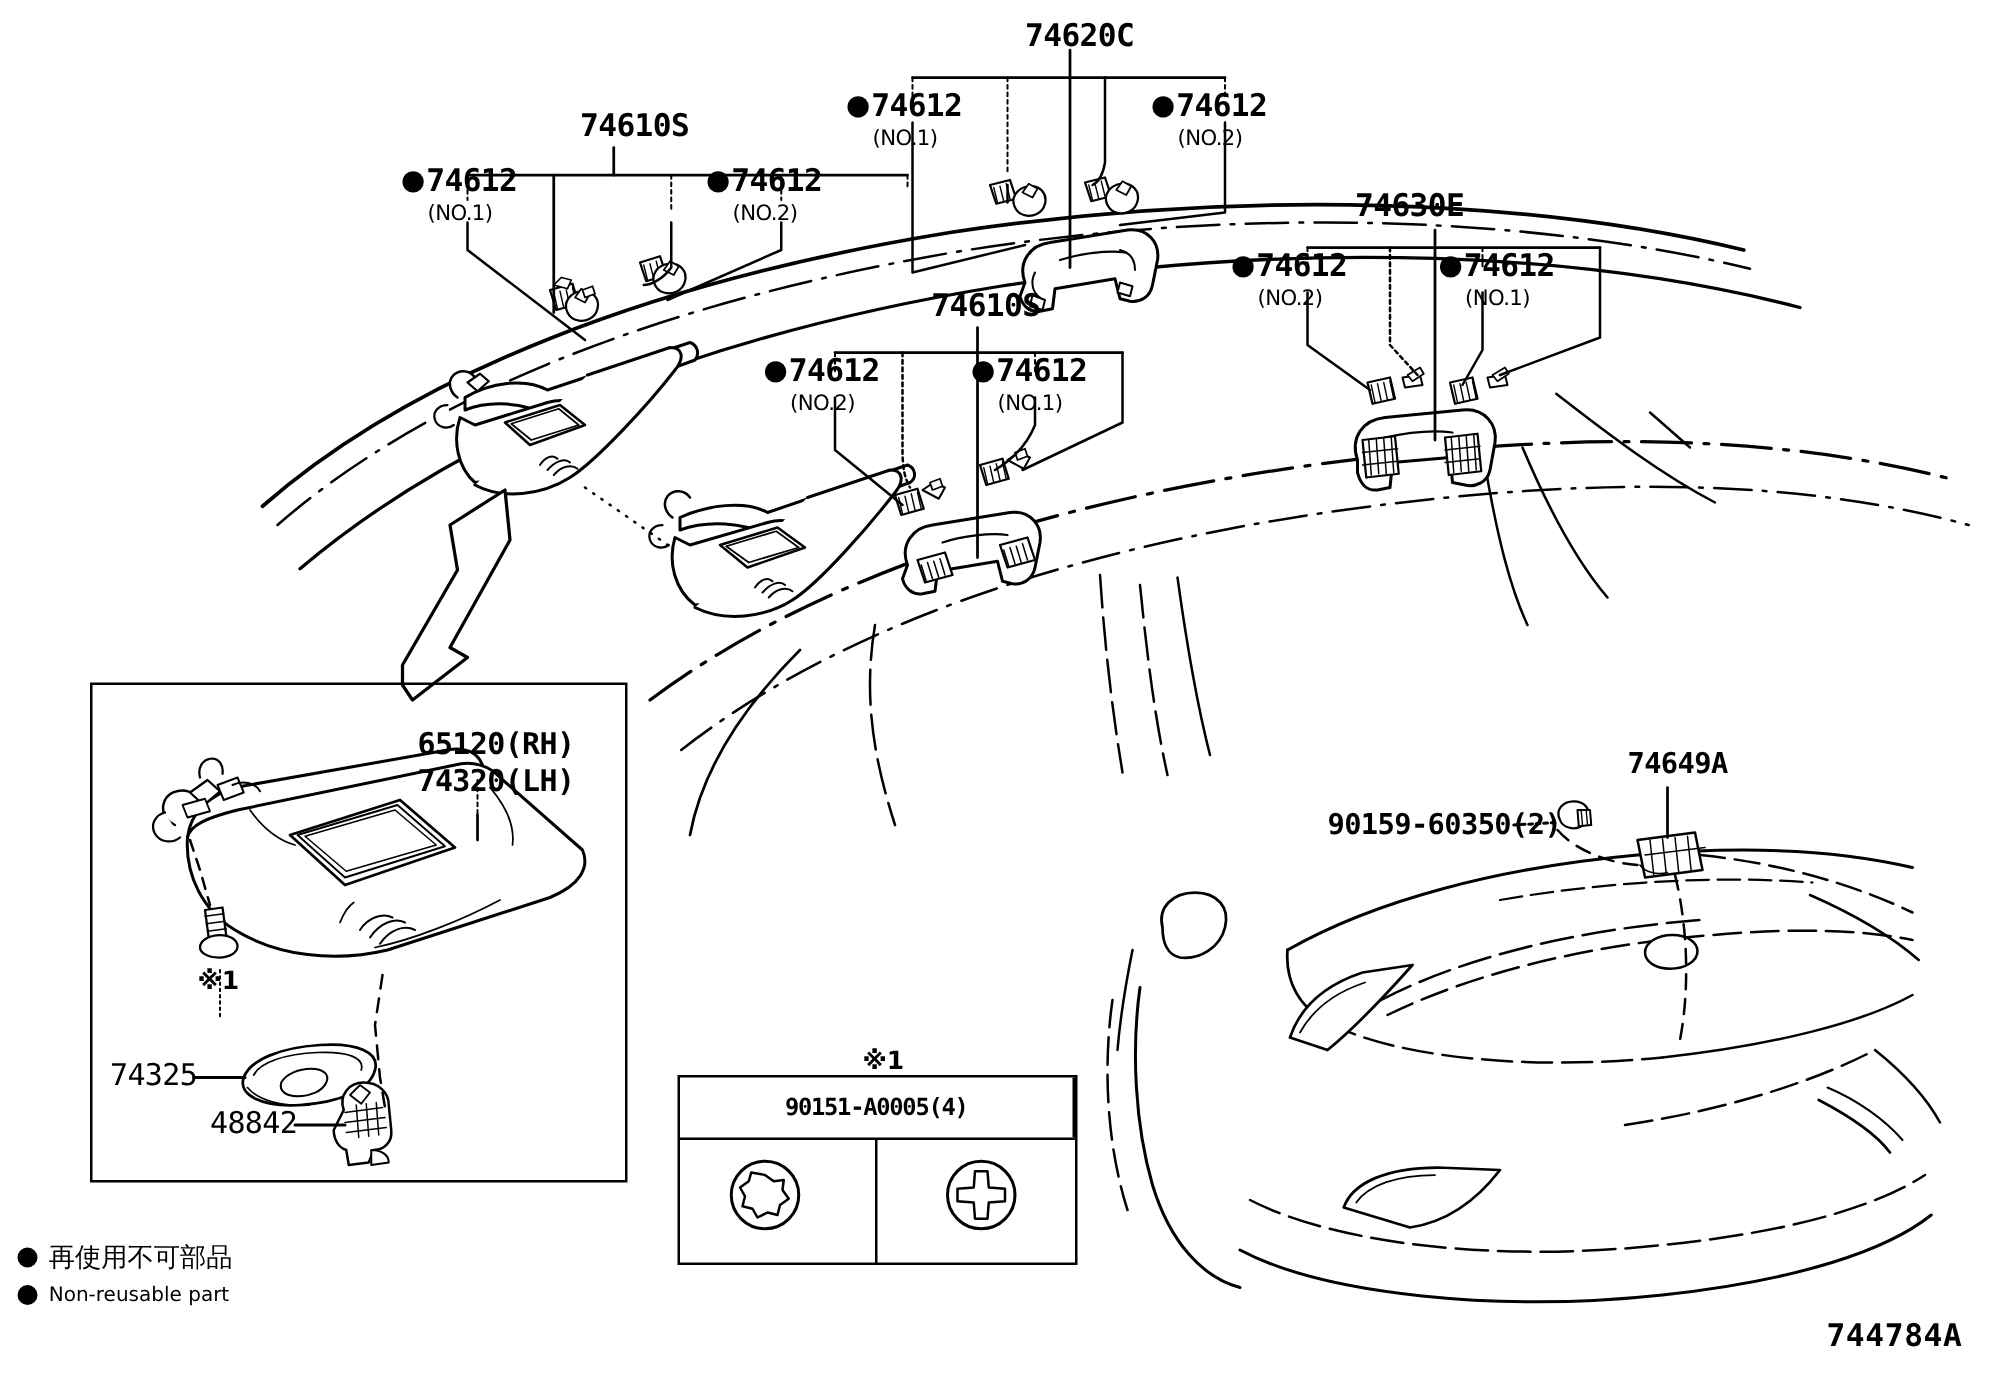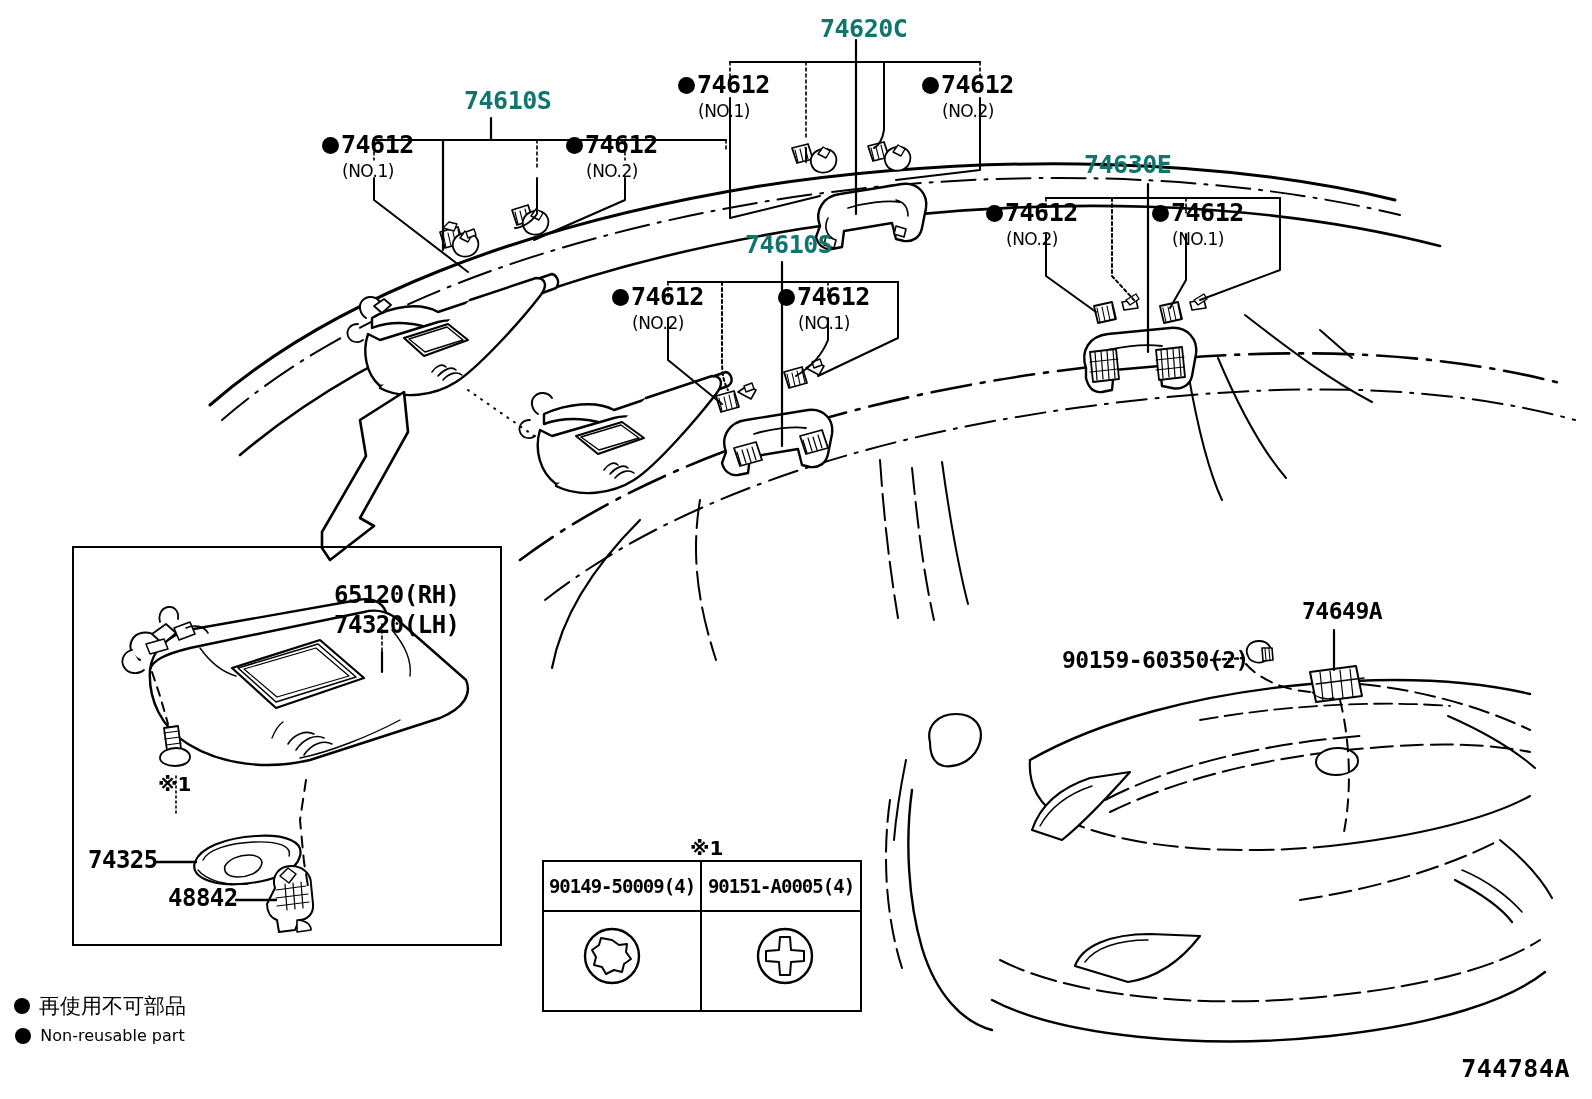--- a/index.html
+++ b/index.html
@@ -3,39 +3,39 @@
 <meta charset="utf-8">
 <style>
   html,body{margin:0;padding:0;background:#fff;}
   body{
     font-family:"DejaVu Sans", sans-serif;
     width:1592px;height:1099px;position:relative;overflow:hidden;
   }
   #stage{position:absolute;left:0;top:0;width:1592px;height:1099px;}
   svg.layer{position:absolute;left:0;top:0;width:1592px;height:1099px;overflow:visible;}
 
-  .lbl{position:absolute;white-space:nowrap;color:#0f766e;line-height:1;}
+  .lbl{position:absolute;white-space:nowrap;color:#000000;line-height:1;}
   .pn{
     font-family:"DejaVu Sans Mono", monospace;
     font-size:25px;font-weight:700;letter-spacing:-0.5px;
   }
   .sub{
     font-family:"DejaVu Sans", sans-serif;
     font-size:17px;font-weight:400;letter-spacing:-0.5px;
   }
   .bullet{
     display:inline-block;width:17px;height:17px;border-radius:50%;
     background:#000;vertical-align:-1px;margin-right:2px;
   }
   .grp{position:absolute;}
   .grp .pn{position:static;display:block;}
   .grp .sub{position:static;display:block;margin-top:2px;}
 
   .legend{position:absolute;left:14px;top:992px;}
-  .legend-row{display:flex;align-items:center;margin-bottom:6px;justify-content:center;}
+  .legend-row{display:flex;align-items:center;margin-bottom:6px;}
   .legend-dot{width:16px;height:16px;border-radius:50%;background:#000;margin-right:9px;flex:0 0 auto;}
   .legend-jp{font-family:"DejaVu Sans", sans-serif;font-size:21px;letter-spacing:0px;}
   .legend-en{font-family:"DejaVu Sans", sans-serif;font-size:16px;}
 
   .diagid{
     position:absolute;right:22px;bottom:16px;
     font-family:"DejaVu Sans Mono", monospace;
     font-size:25px;font-weight:700;letter-spacing:0.5px;
   }
 
@@ -69,21 +69,21 @@
     border:2px solid #000;box-sizing:border-box;
   }
   .inset-title{
     position:absolute;left:334px;top:580px;
     font-family:"DejaVu Sans Mono", monospace;
     font-size:24px;font-weight:700;letter-spacing:-0.5px;line-height:1.25;
   }
   .inset-pn{
     position:absolute;
     font-family:"DejaVu Sans Mono", monospace;
-    font-size:24px;font-weight:700;letter-spacing:-0.5px;
+    font-size:24px;font-weight:400;letter-spacing:-0.5px;
   }
   .star1-inset{
     position:absolute;left:158px;top:772px;
     font-family:"DejaVu Sans", sans-serif;font-size:20px;font-weight:600;
   }
   .pn-rear{
     position:absolute;
     font-family:"DejaVu Sans Mono", monospace;
     font-size:23px;font-weight:700;letter-spacing:-0.5px;
   }
@@ -534,23 +534,20 @@
   </div>
 
   <div class="inset-pn" style="left:88px;top:846px;">74325</div>
   <div class="inset-pn" style="left:168px;top:884px;">48842</div>
   <div class="star1-inset">※1</div>
 
   <div class="star-mark">※1</div>
   <div id="screw-table">
     <div class="tbl-head">
       <div class="cell">
-        <span class="code">90149-50009(4)</span>
-      </div>
-      <div class="cell">
         <span class="code">90151-A0005(4)</span>
       </div>
     </div>
     <div class="tbl-body">
       <div class="cell"></div>
       <div class="cell"></div>
     </div>
   </div>
 
   <div class="pn-rear" style="left:1302px;top:598px;">74649A</div>

